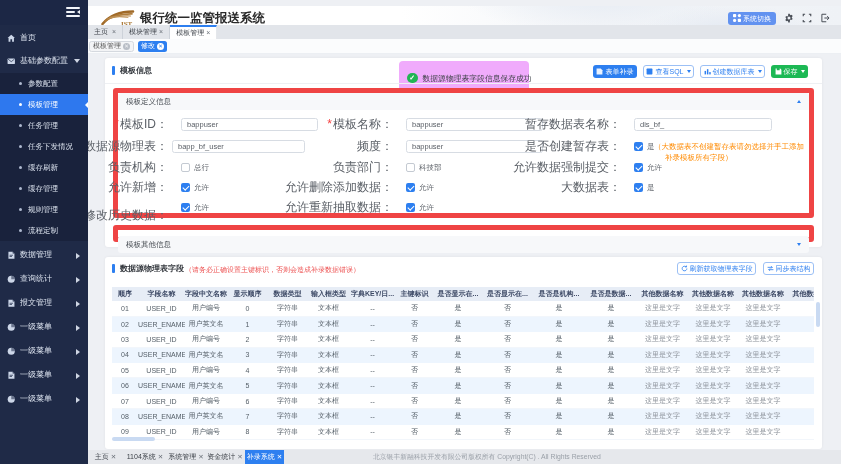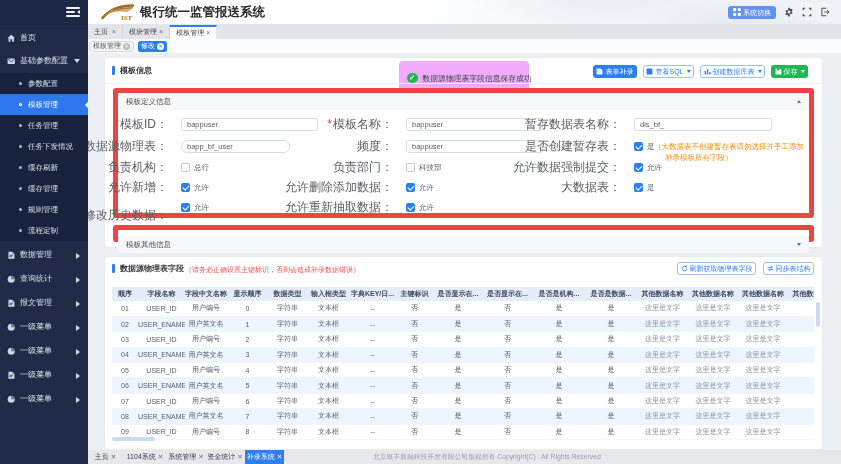--- a/index.html
+++ b/index.html
@@ -22,21 +22,21 @@
 .arr.down { border-left:3px solid transparent; border-right:3px solid transparent; border-top:4px solid #cfd6e4; }
 .arr.right { border-top:3px solid transparent; border-bottom:3px solid transparent; border-left:4px solid #cfd6e4; }
 .submenu { background:#19223c; margin-bottom:2px; }
 .s-item { position:relative; height:21px; line-height:21px; padding-left:28px; font-size:7.5px; color:#dbe2ee; white-space:nowrap; }
 .s-item::before { content:""; position:absolute; left:19px; top:50%; margin-top:-1.5px; width:3px; height:3px; border-radius:50%; background:#aeb9cf; }
 .s-item.active { background:#2e78ee; color:#fff; }
 .s-item.active::before { background:#fff; }
 .s-item.active::after { content:""; position:absolute; right:0; top:50%; margin-top:-3px; border-top:3px solid transparent; border-bottom:3px solid transparent; border-right:3.5px solid #ffffff; }
 
 
-#topbar { position:absolute; left:88px; top:0; width:753px; height:25px; background:#fff; border-bottom:1px solid #e2e6ec; z-index:4; }
+#topbar { position:absolute; left:88px; top:6px; width:753px; height:25px; background:#fff; border-bottom:1px solid #e2e6ec; z-index:4; }
 #topbar .bgdeco { position:absolute; right:0; top:0; width:440px; height:24px; background:radial-gradient(ellipse 130px 40px at 75% 110%, #e3e9f2 0%, rgba(227,233,242,0) 70%), radial-gradient(ellipse 180px 45px at 45% -30%, #e8edf4 0%, rgba(232,237,244,0) 75%), linear-gradient(90deg,#ffffff, #f3f5f8 45%, #eff2f6); }
 #logo { position:absolute; left:12px; top:2px; width:46px; height:20px; }
 #apptitle { position:absolute; left:52px; top:4px; font-size:12.5px; font-weight:bold; color:#2a2a2a; }
 #top-r { position:absolute; right:11px; top:0; height:24px; display:flex; align-items:center; gap:8px; }
 #sysbtn { background:#6292f0; color:#fff; border-radius:3px; height:13px; line-height:13px; padding:0 5px; font-size:7px; display:flex; align-items:center; gap:2px; }
 .t-ico { width:10px; height:10px; color:#4a4f57; }
 
 
 #tabrow { position:absolute; left:88px; top:25px; width:753px; height:14px; background:#e2e5ea; z-index:4; display:flex; }
 .vtab { position:relative; height:14px; line-height:14px; padding:0 6px; font-size:7px; color:#3a3f46; border-right:1px solid #cdd2d9; }
@@ -255,21 +255,21 @@
 
       <div class="secbox" id="sec1">
         <div class="sechead">模板定义信息<span class="uparr"></span></div>
         <div class="flabel" style="right:641px;top:25px;"><span class="req"></span>模板ID：</div>
         <div class="finput" style="left:63px;top:25px;width:137px;">bappuser</div>
         <div class="flabel" style="right:416px;top:25px;"><span class="req"></span>模板名称：</div>
         <div class="finput" style="left:288px;top:25px;width:137px;">bappuser</div>
         <div class="flabel" style="right:188px;top:25px;">暂存数据表名称：</div>
         <div class="finput" style="left:516px;top:25px;width:138px;">dis_bf_</div>
         <div class="flabel" style="right:641px;top:47px;"><span class="req"></span>数据源物理表：</div>
-        <div class="finput" style="left:63px;top:47px;width:109px;border-radius:6px;">bapp_bf_user</div>
+        <div class="finput" style="left:54px;top:47px;width:133px;">bapp_bf_user</div>
         <div class="flabel" style="right:416px;top:47px;">频度：</div>
         <div class="finput" style="left:288px;top:47px;width:137px;">bappuser</div>
         <div class="flabel" style="right:188px;top:47px;">是否创建暂存表：</div>
         <div class="fcheck" style="left:516px;top:47px;"><span class="cb on"></span>是</div>
         <div class="orange" style="position:absolute;left:536px;top:48px;width:168px;">（大数据表不创建暂存表请勿选择并手工添加<br><span style="display:inline-block;padding-left:11px;">补录模板所有字段）</span></div>
         <div class="flabel" style="right:641px;top:68px;">负责机构：</div>
         <div class="fcheck" style="left:63px;top:68px;"><span class="cb off"></span>总行</div>
         <div class="flabel" style="right:416px;top:68px;">负责部门：</div>
         <div class="fcheck" style="left:288px;top:68px;"><span class="cb off"></span>科技部</div>
         <div class="flabel" style="right:188px;top:68px;">允许数据强制提交：</div>

